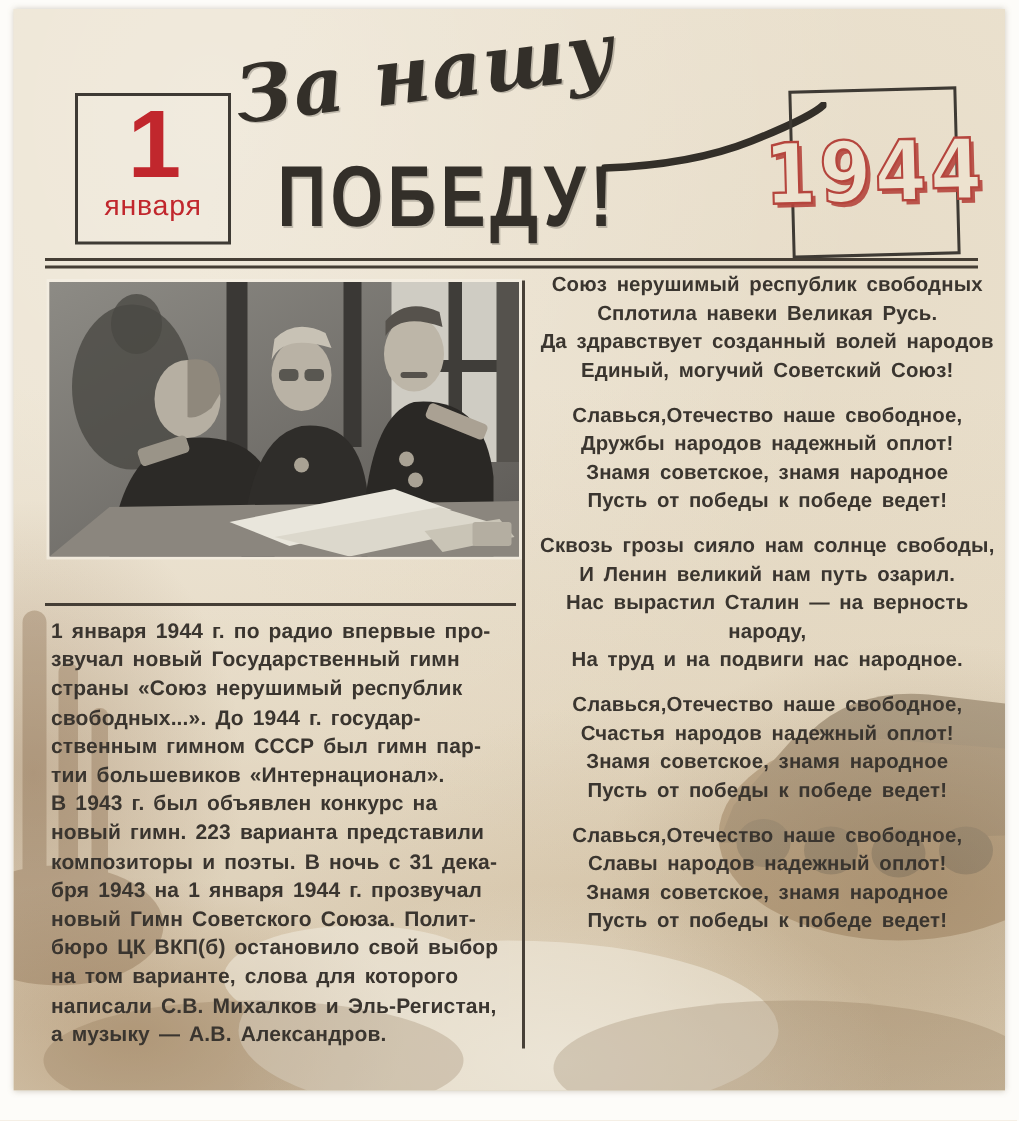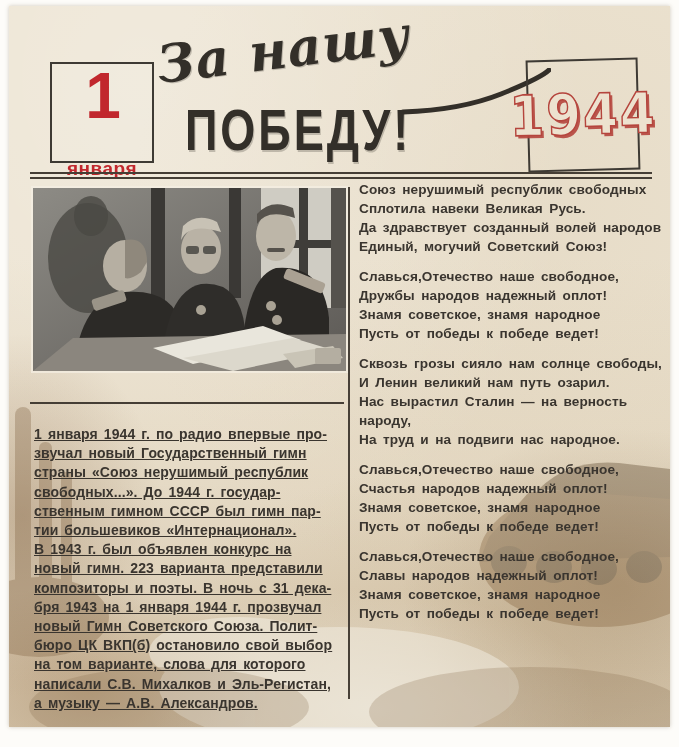--- a/index.html
+++ b/index.html
@@ -35,21 +35,21 @@
   .date-box{
     position:absolute; left:41px; top:56px; width:100px; height:97px;
     border:2px solid #3e3a34; background:rgba(255,255,255,0.06);
     text-align:center;
   }
   .date-day{
     margin-top:1px; font-size:64px; line-height:62px; font-weight:bold;
     color:#c1272d; letter-spacing:-2px;
   }
   .date-month{
-    font-size:19px; font-weight:bold; color:#c1272d; letter-spacing:0.5px;margin-top:31px;
+    font-size:19px; font-weight:normal; color:#c1272d; letter-spacing:0.5px;
   }
   .title-script{
     position:absolute; left:152px; top:28px;
     font-family:"DejaVu Serif", serif; font-style:italic; font-weight:bold;
     font-size:52px; color:#332f29; transform:rotate(-7deg);
     transform-origin:left bottom; letter-spacing:1px;
     text-shadow:1px 1px 0 rgba(51,47,41,0.25);
     white-space:nowrap;
   }
   .title-swoosh{position:absolute; left:392px; top:62px;}
@@ -84,33 +84,32 @@
   }
   .photo-caption{
     position:absolute; left:25px; top:372px; width:315px;
     font-size:13px; color:#4b4339; letter-spacing:0.2px;
   }
   .caption-rule{
     position:absolute; left:21px; top:396px; width:314px; height:2px;
     background:#453e35;
   }
   .article-text{
-    position:absolute; left:25px; top:419px; width:322px;
+    position:absolute; left:25px; top:405px; width:322px;
     font-size:14px; line-height:19.2px; font-weight:bold;
     color:#3a352f; white-space:pre-line; letter-spacing:0.1px;
     word-spacing:2px;
-    text-decoration:underline;
   }
   
   .v-divider{
     position:absolute; left:339px; top:181px; width:2px; height:512px;
     background:#474037;
   }
   .lyrics{
-    position:absolute; left:350px; top:174px; width:305px;
+    position:absolute; left:350px; top:174px; width:305px;text-align:center;
   }
   .stanza{
     font-size:13.6px; line-height:19px; font-weight:bold;
     color:#3a352f; white-space:pre-line; letter-spacing:0.1px;
     word-spacing:2.5px; margin-bottom:11px;
   }
 </style>
 </head>
 <body>
 

